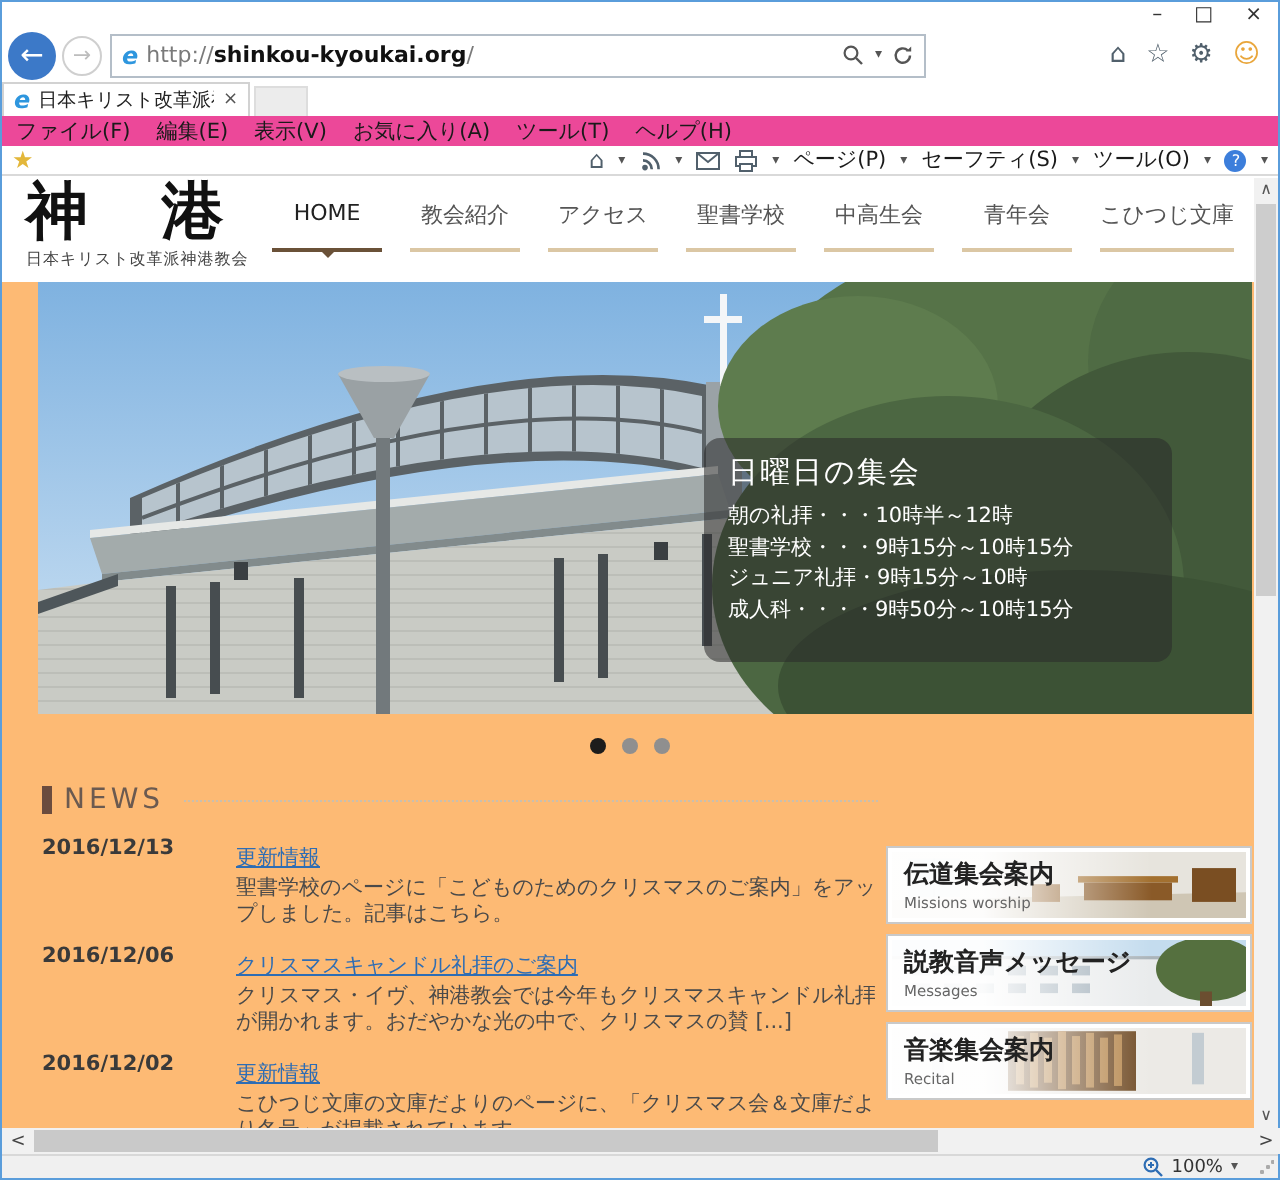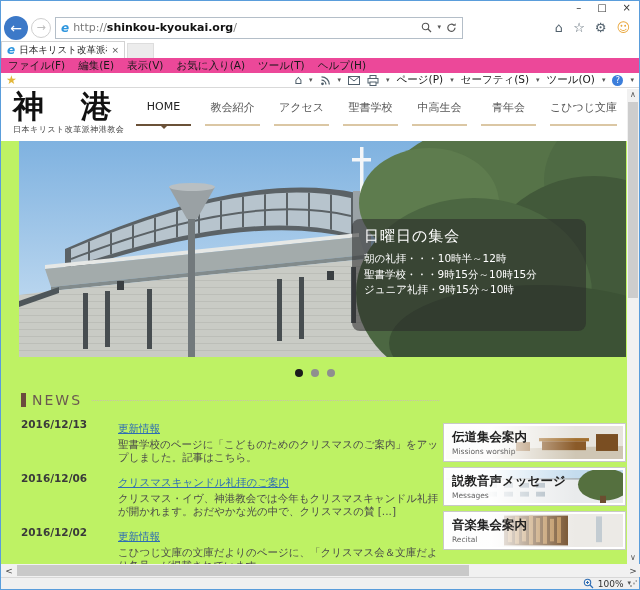--- a/index.html
+++ b/index.html
@@ -36,21 +36,21 @@
   .menu-row{height:15px;display:flex;align-items:center;gap:13px;padding-left:7px;font-size:10.5px;color:#1a1a1a;background:#ec4899}
   .cmd-row{height:15px;display:flex;align-items:center;padding:0 5px;font-size:10.5px;color:#1a1a1a;background:#fff;
     border-bottom:1px solid #d9d9d9}
   .fav-star{color:#e3b73a;font-size:12px;line-height:1}
   .cmd-right{margin-left:auto;display:flex;align-items:center;gap:7px}
   .cmd-right .ic{color:#51606c;font-size:12px;line-height:1;display:flex;align-items:center}
   .help-btn{width:11px;height:11px;border-radius:50%;background:#3c7edb;color:#fff;font-size:8px;display:flex;
     align-items:center;justify-content:center}
 
   
-  .viewport{position:absolute;top:88px;left:0;width:627px;height:475px;background:#bef264;overflow:hidden}
+  .viewport{position:absolute;top:88px;left:0;width:627px;height:475px;background:#fdba74;overflow:hidden}
 
   .site-header{height:52px;position:relative;background:#fff}
   .logo{position:absolute;left:12px;top:1px;cursor:pointer}
   .logo-main{font-family:"DejaVu Serif","Liberation Serif",serif;font-weight:bold;font-size:31px;line-height:33px;
     letter-spacing:13px;color:#111;white-space:nowrap}
   .logo-sub{font-size:8px;color:#444;margin-top:1px;letter-spacing:.5px}
   .site-nav{position:absolute;left:128px;right:4px;top:11px;display:flex}
   .nav-item{flex:1;text-align:center;font-size:11px;color:#555;padding-bottom:9px;margin:0 7px;
     border-bottom:2px solid #dbc7a4;position:relative;cursor:pointer;white-space:nowrap}
   .nav-item.active{color:#222;border-bottom-color:#6a5138}
@@ -94,21 +94,21 @@
   .vscroll .arr{height:12px;font-size:8px;color:#555;line-height:12px;cursor:pointer}
   .vthumb{width:10px;height:196px;background:#cdcdcd;margin-top:1px;cursor:pointer}
   .vscroll .arr.down{margin-top:auto}
 
   .hscroll{position:absolute;bottom:12px;left:0;width:640px;height:13px;background:#f1f1f1;display:flex;align-items:center}
   .hscroll .arr{width:16px;text-align:center;font-size:9px;color:#444;cursor:pointer}
   .hthumb{width:452px;height:11px;background:#c9c9c9;cursor:pointer}
   .hscroll .arr.right{margin-left:auto}
 
   .statusbar{position:absolute;bottom:0;left:0;width:638px;height:12px;background:#f0f0f0;border-top:1px solid #d8d8d8;
-    display:flex;align-items:center;justify-content:flex-end;gap:4px;padding-right:8px;font-size:9px;color:#333}
+    display:flex;align-items:center;justify-content:flex-end;gap:4px;padding-right:20px;font-size:9px;color:#333}
   .grip{position:absolute;right:2px;bottom:2px;width:7px;height:7px;
     background:radial-gradient(circle at 1px 6px,#aaa 1px,transparent 1.2px),
                radial-gradient(circle at 4px 3.5px,#aaa 1px,transparent 1.2px),
                radial-gradient(circle at 6.5px 1px,#aaa 1px,transparent 1.2px)}
 </style>
 </head>
 <body>
 
 <div class="window">
 
@@ -288,20 +288,21 @@
         <ellipse cx="410" cy="62" rx="70" ry="55" fill="#5e7c4e"></ellipse>
         <ellipse cx="575" cy="140" rx="115" ry="105" fill="#42593a"></ellipse>
         <ellipse cx="455" cy="152" rx="118" ry="95" fill="#4c6742"></ellipse>
         <ellipse cx="520" cy="202" rx="150" ry="58" fill="#3c5235"></ellipse>
       </svg>
       <div class="hero-overlay">
         <div class="ho-title">日曜日の集会</div>
         <div class="ho-line">朝の礼拝・・・10時半～12時</div>
         <div class="ho-line">聖書学校・・・9時15分～10時15分</div>
         <div class="ho-line">ジュニア礼拝・9時15分～10時</div>
+        <div class="ho-line">成人科・・・・9時50分～10時15分</div>
       </div>
     </div>
 
     <div class="dots">
       <span class="dot active"></span>
       <span class="dot"></span>
       <span class="dot"></span>
     </div>
 
     <div class="news">

